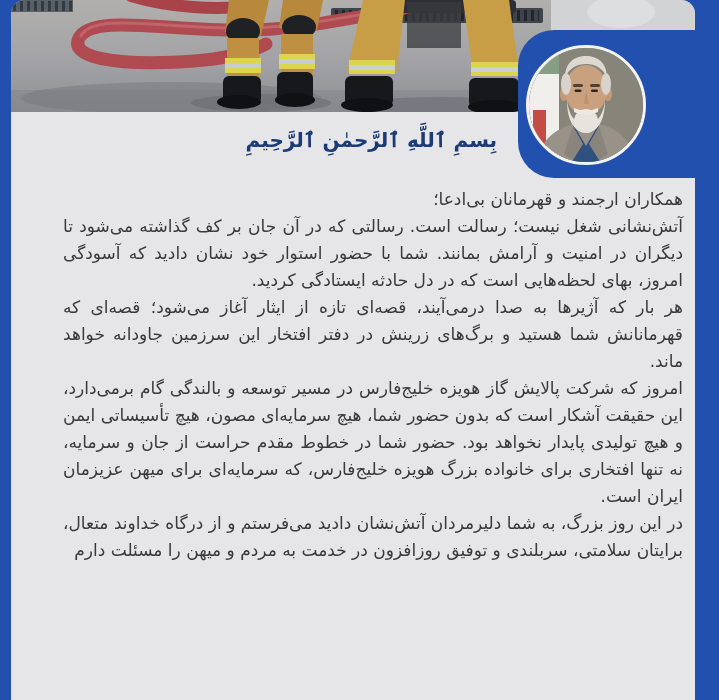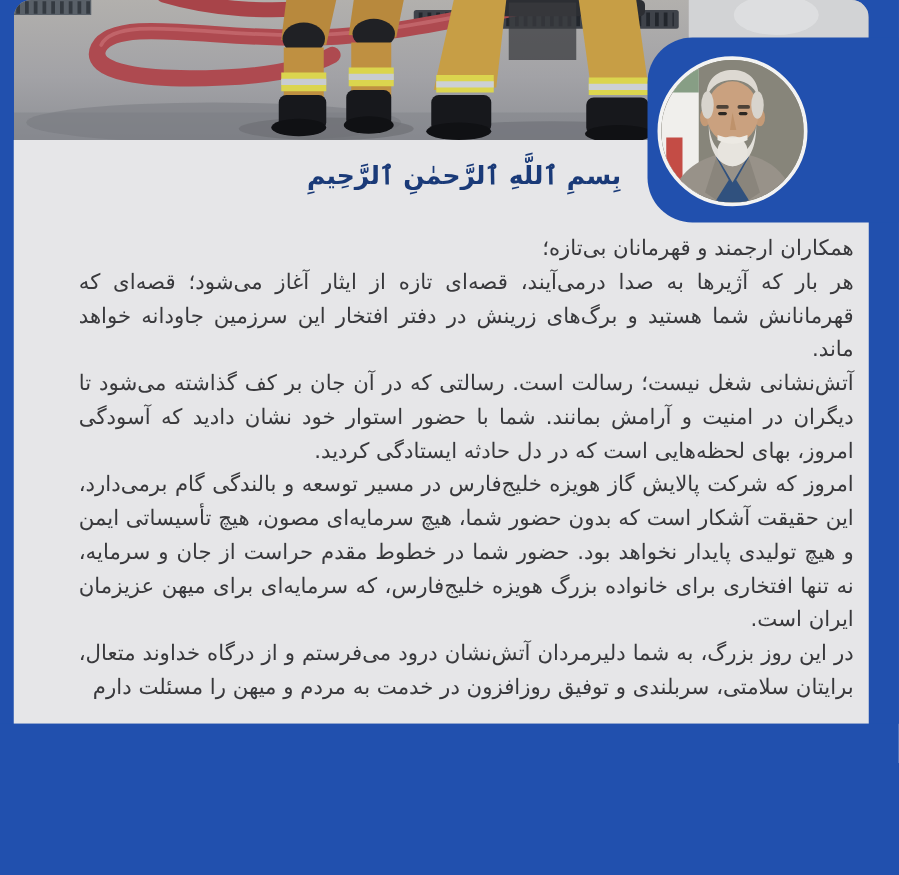--- a/index.html
+++ b/index.html
@@ -1,16 +1,16 @@
 <!DOCTYPE html>
 <html lang="fa"><head>
 <meta charset="utf-8">
 <style>
   html,body{margin:0;padding:0;background:#2150ae;}
-  .page{position:relative;width:719px;height:579px;overflow:hidden;
+  .page{position:relative;width:719px;height:700px;overflow:hidden;
         background:#2150ae;font-family:"DejaVu Sans",sans-serif;}
 
   
   .hero{position:absolute;left:11px;top:0;width:684px;height:112px;
         border-radius:14px 14px 0 0;overflow:hidden;}
   .hero svg{display:block;}
 
   
   .card{position:absolute;left:11px;top:112px;width:684px;height:588px;
         background:#e6e6e8;}
@@ -129,20 +129,20 @@
         <path d="M38 52 C38 74, 46 84, 57 85 C68 84, 76 74, 76 52 C74 70, 66 76, 57 76 C48 76, 40 70, 38 52 Z" fill="#e3e0da"></path>
         <ellipse cx="57" cy="73" rx="12" ry="12" fill="#e7e4de"></ellipse>
         <path d="M45 60 Q57 65 69 60 L69 64 Q57 70 45 64 Z" fill="#ece9e3"></path>
       </g>
     </svg>
   </div>
 
   <div class="bismillah">بِسمِ ٱللَّهِ ٱلرَّحمٰنِ ٱلرَّحِیمِ</div>
 
   <div class="letter">
-    <p>همکاران ارجمند و قهرمانان بی‌تازه؛</p>
+    <p>همکاران ارجمند و قهرمانان بی‌ادعا؛</p>
+    <p>آتش‌نشانی شغل نیست؛ رسالت است. رسالتی که در آن جان بر کف گذاشته می‌شود تا دیگران در امنیت و آرامش بمانند. شما با حضور استوار خود نشان دادید که آسودگی امروز، بهای لحظه‌هایی است که در دل حادثه ایستادگی کردید.</p>
     <p>هر بار که آژیرها به صدا درمی‌آیند، قصه‌ای تازه از ایثار آغاز می‌شود؛ قصه‌ای که قهرمانانش شما هستید و برگ‌های زرینش در دفتر افتخار این سرزمین جاودانه خواهد ماند.</p>
-    <p>آتش‌نشانی شغل نیست؛ رسالت است. رسالتی که در آن جان بر کف گذاشته می‌شود تا دیگران در امنیت و آرامش بمانند. شما با حضور استوار خود نشان دادید که آسودگی امروز، بهای لحظه‌هایی است که در دل حادثه ایستادگی کردید.</p>
     <p>امروز که شرکت پالایش گاز هویزه خلیج‌فارس در مسیر توسعه و بالندگی گام برمی‌دارد، این حقیقت آشکار است که بدون حضور شما، هیچ سرمایه‌ای مصون، هیچ تأسیساتی ایمن و هیچ تولیدی پایدار نخواهد بود. حضور شما در خطوط مقدم حراست از جان و سرمایه، نه تنها افتخاری برای خانواده بزرگ هویزه خلیج‌فارس، که سرمایه‌ای برای میهن عزیزمان ایران است.</p>
-    <p>در این روز بزرگ، به شما دلیرمردان آتش‌نشان درود می‌فرستم و از درگاه خداوند متعال، برایتان سلامتی، سربلندی و توفیق روزافزون در خدمت به مردم و میهن را مسئلت دارم</p>
+    <p>در این روز بزرگ، به شما دلیرمردان آتش‌نشان دادید می‌فرستم و از درگاه خداوند متعال، برایتان سلامتی، سربلندی و توفیق روزافزون در خدمت به مردم و میهن را مسئلت دارم</p>
   </div>
 
 </div>
 
 </body></html>

